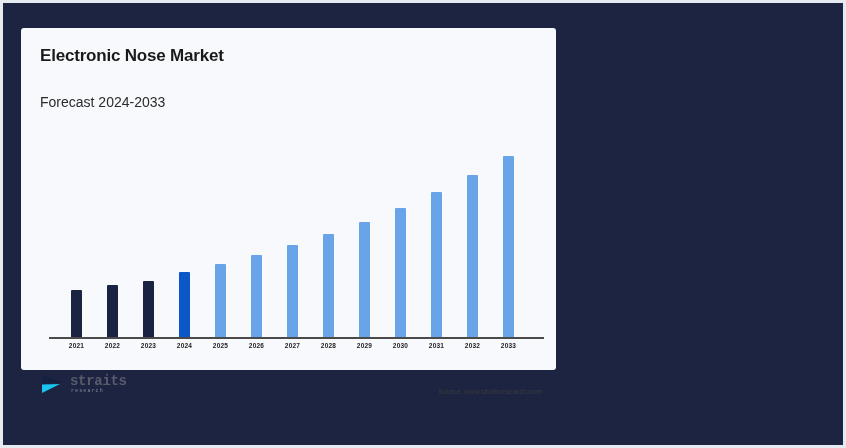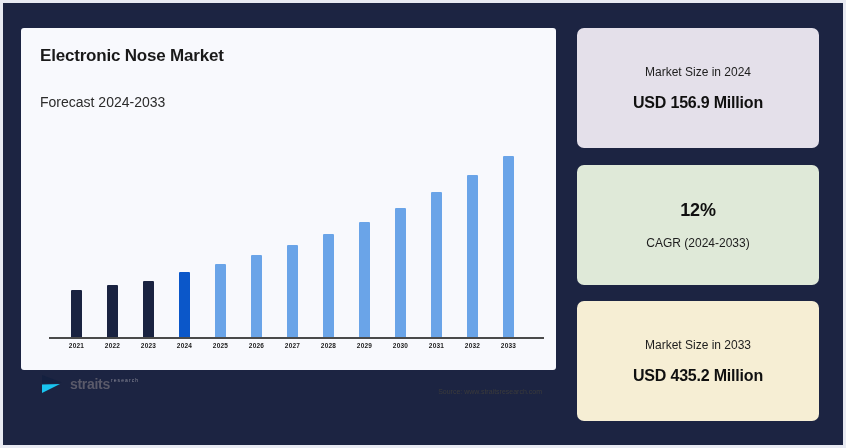--- a/index.html
+++ b/index.html
@@ -98,22 +98,23 @@
     align-items: center;
     gap: 4px;
   }
   .logo-mark {
     width: 26px;
     height: 24px;
     flex: 0 0 auto;
   }
   .logo-text {
     display: flex;
-    flex-direction: row;
+    flex-direction: column;
     line-height: 1;
+    font-family: Liberation Mono, monospace;
   }
   .logo-name {
     font-size: 14px;
     font-weight: bold;
     color: #5a5a6a;
     letter-spacing: -0.3px;
   }
   .logo-sub {
     font-size: 5px;
     color: #8a8a98;
@@ -217,28 +218,14 @@
       </svg>
       <span class="logo-text">
         <span class="logo-name">straits</span>
         <span class="logo-sub">research</span>
       </span>
     </div>
 
     <div class="source-text">Source: www.straitsresearch.com</div>
   </div>
 
-  <div class="cards" id="cards-layer">
-      <div class="card" style="background: rgb(228, 224, 234);">
-        <div class="card-label">Market Size in 2024</div>
-        <div class="card-value small">USD 156.9 Million</div>
-      </div>
-      <div class="card" style="background: rgb(223, 233, 216);">
-        <div class="card-value">12%</div>
-        <div class="card-label">CAGR (2024-2033)</div>
-      </div>
-      <div class="card" style="background: rgb(246, 238, 212);">
-        <div class="card-label">Market Size in 2033</div>
-        <div class="card-value small">USD 435.2 Million</div>
-      </div>
-    </div>
 
 </div>
 
 </body></html>

